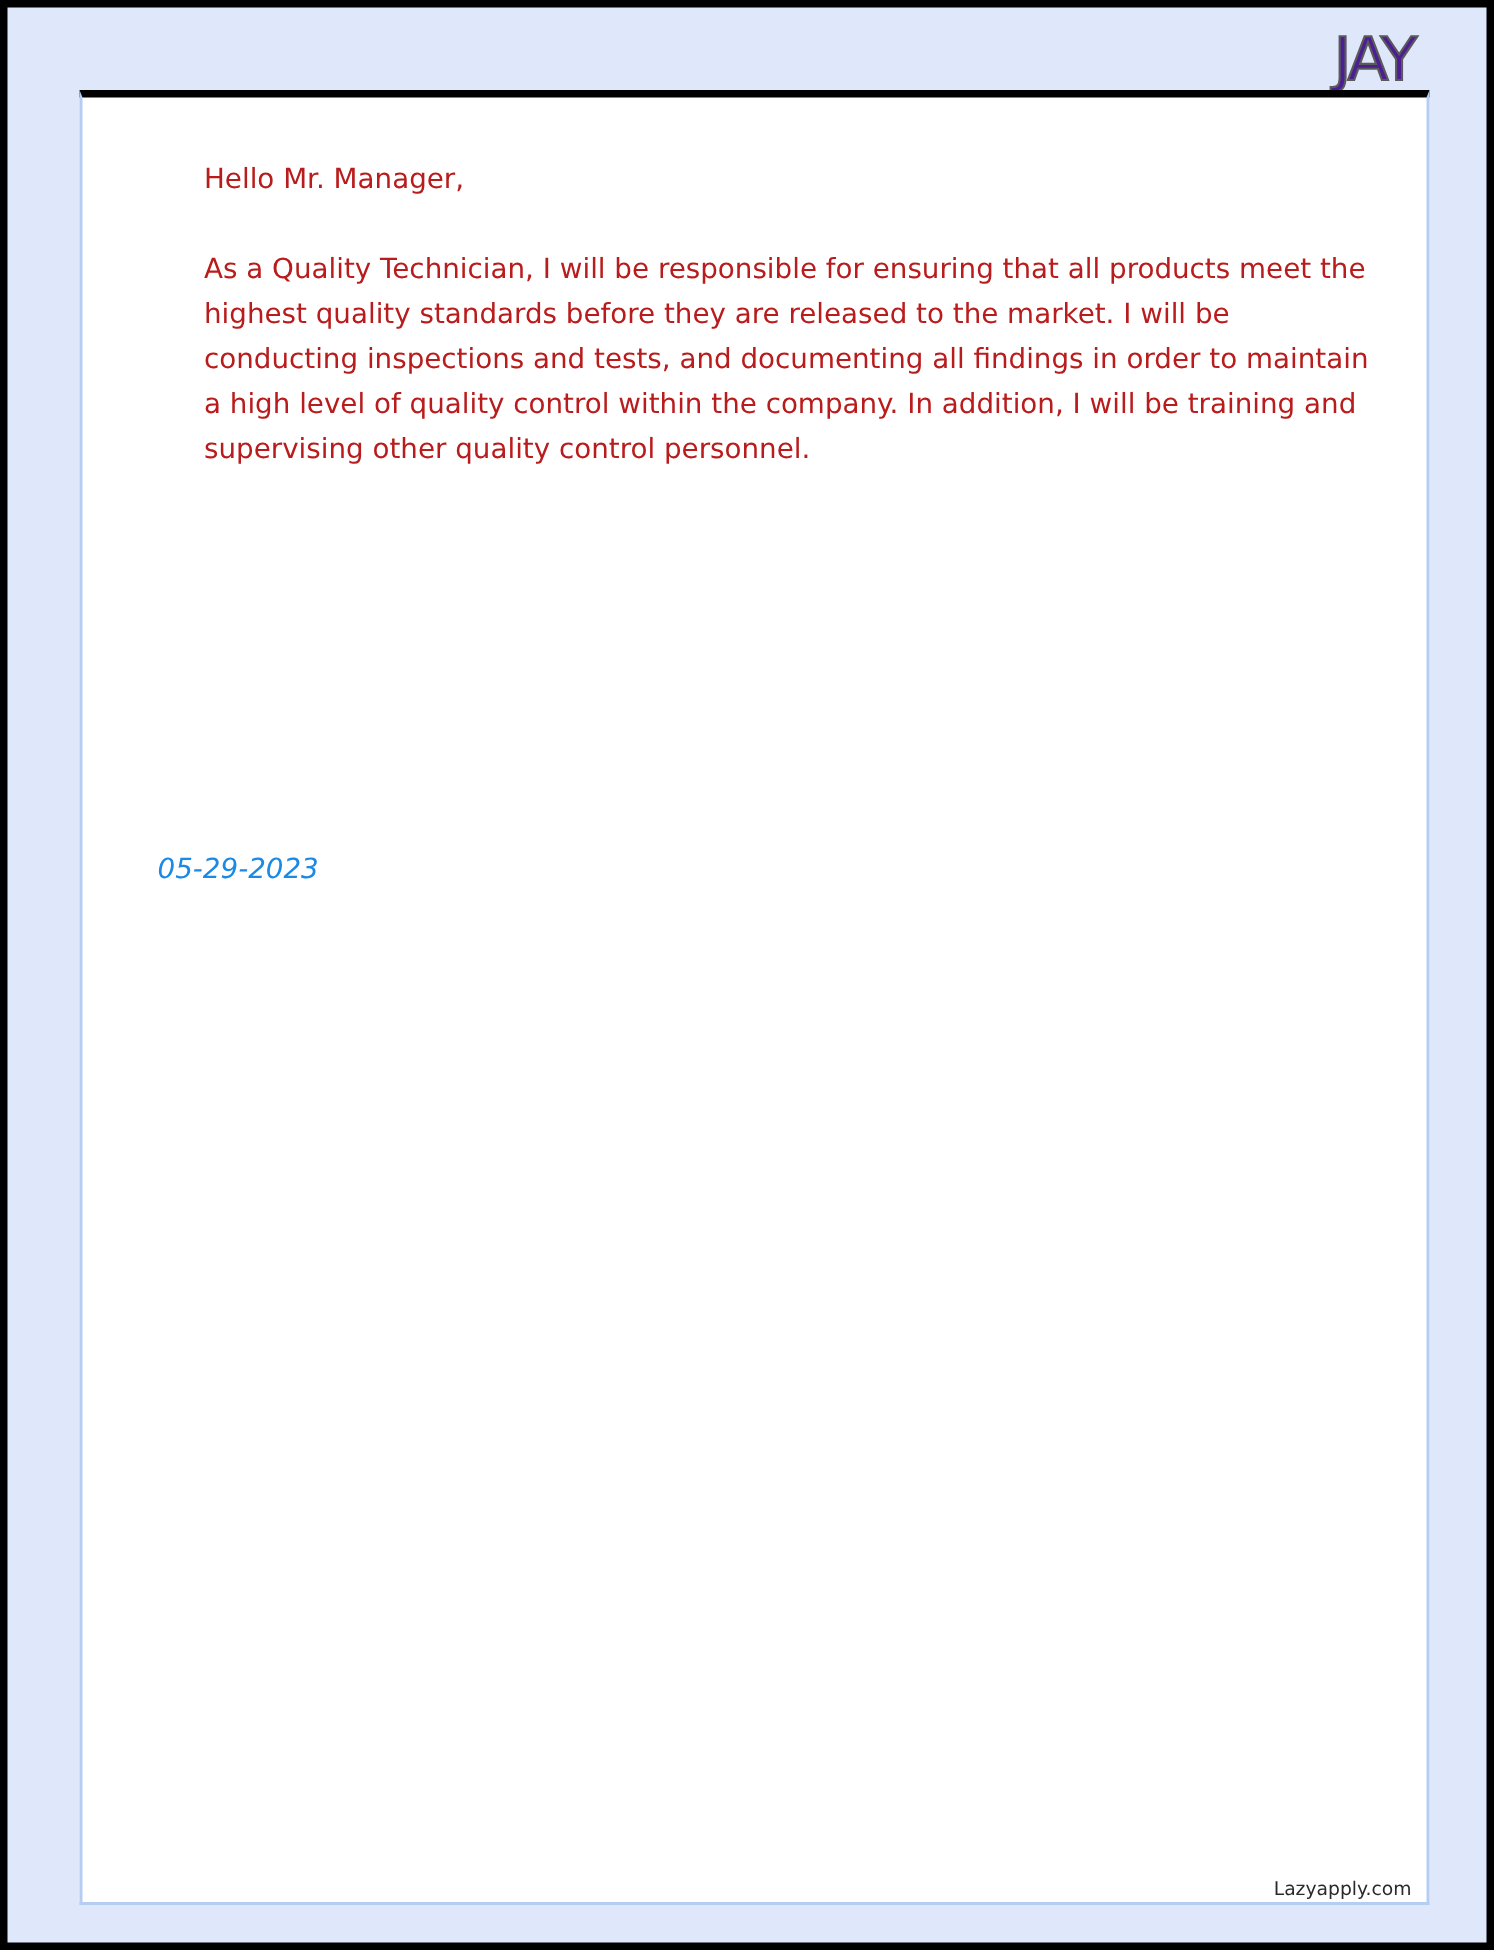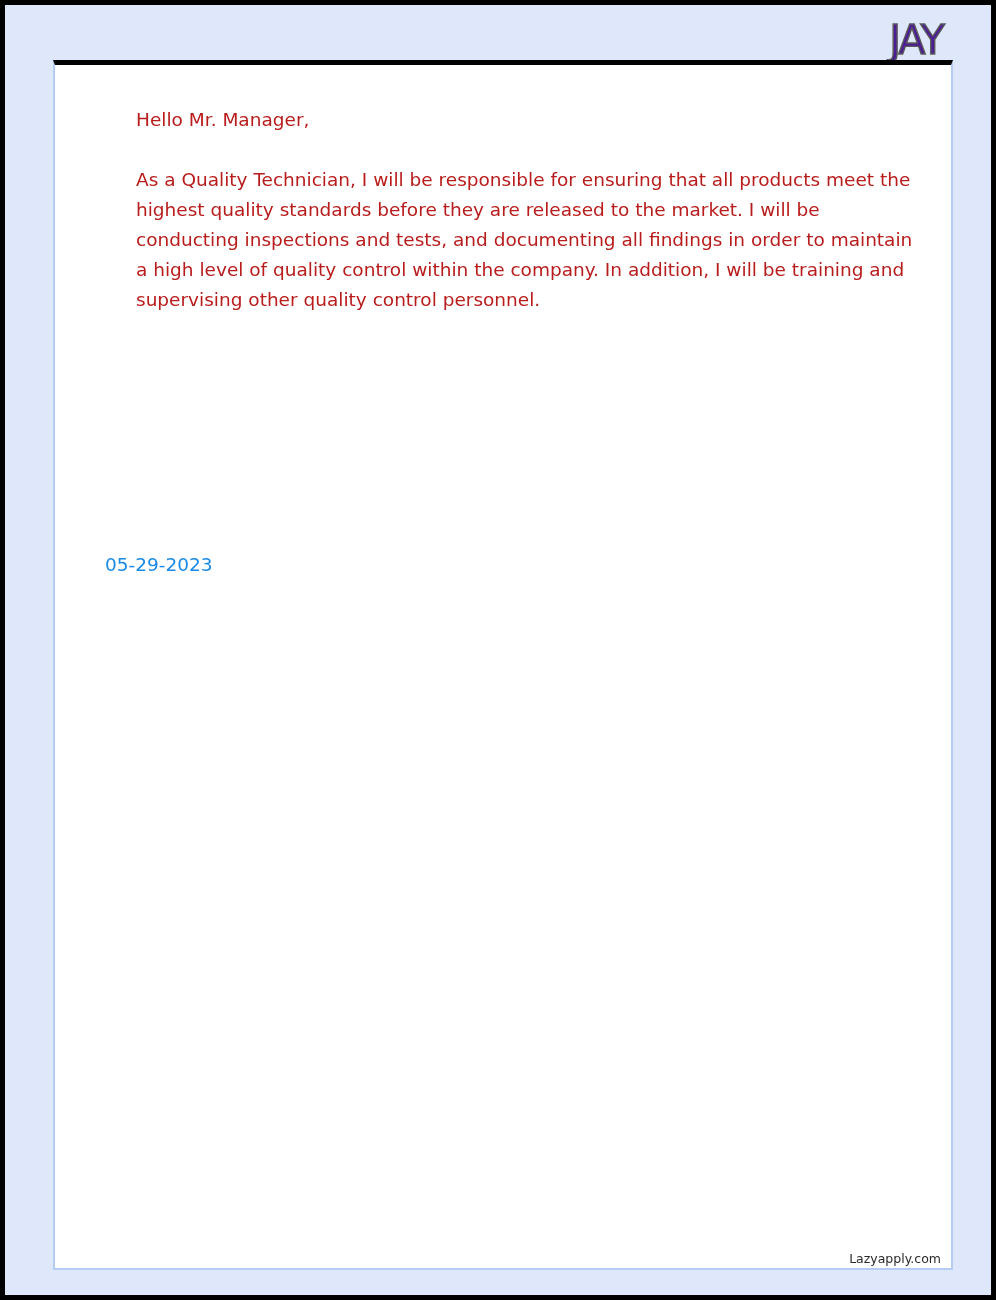--- a/index.html
+++ b/index.html
@@ -57,24 +57,25 @@
     }
     .letter p {
       margin: 0 0 30px 0;
     }
     .letter p.last {
       margin-bottom: 0;
     }
     .date {
       position: absolute;
       left: 50px;
-      top: 485px;
+      top: 500px;
       font-size: 18.5px;
       line-height: 30px;
       color: #1a8ae6;
+      font-style: italic;
     }
     .footer {
       position: absolute;
       right: 10px;
       bottom: 0px;
       font-size: 12.5px;
       line-height: 18px;
       color: #2a2a2a;
       margin-left: 15px;
     }

